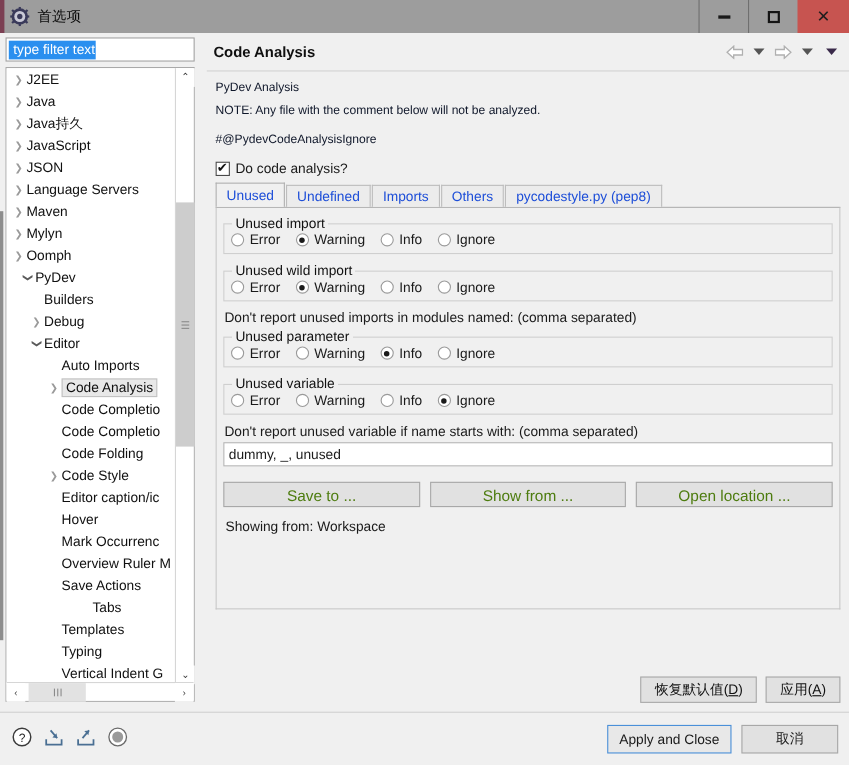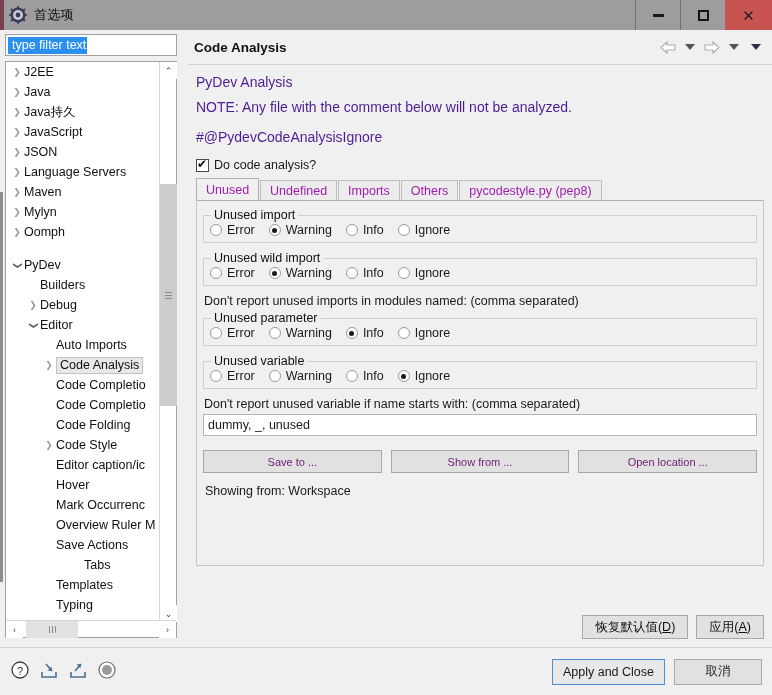--- a/index.html
+++ b/index.html
@@ -141,42 +141,42 @@
     padding: 0 6px 0 6px; position: relative;
   }
   .page-title { font-size: 13.5px; font-weight: bold; color: #101010; }
   .header-nav { margin-left: auto; display: flex; align-items: center; gap: 2px; }
   .nav-ico { width: 20px; height: 18px; display: flex; align-items: center; justify-content: center; }
   .caret { width: 0; height: 0; border-left: 5px solid transparent; border-right: 5px solid transparent; border-top: 6px solid #555; }
   .caret.dark { border-top-color: #3a2a4a; }
   .header-rule { height: 1px; background: #d2d2d2; margin: 0 0 0 0; }
 
   .desc { padding: 9px 8px 0 8px; }
-  .desc p { margin: 0 0 9px 0; font-size: 14px; color: #4c1d95; }
+  .desc p { margin: 0 0 9px 0; font-size: 11px; color: #0f172a; }
   .desc p.gap { margin-top: 14px; }
 
   .check-row {
     display: flex; align-items: center; padding: 4px 8px 6px 8px;
   }
   .cbox {
     width: 13px; height: 13px; border: 1px solid #4a4a4a; background: #fff;
     margin-right: 5px; position: relative; flex: 0 0 13px;
   }
   .cbox.checked::after {
     content: "✔"; position: absolute; left: 0px; top: -3px;
     font-size: 12px; color: #111; line-height: 14px;
   }
 
   
   .tabstrip {
     display: flex; align-items: flex-end; padding-left: 8px;
     height: 22px; position: relative;
   }
   .tab {
-    height: 20px; padding: 0 9px; font-size: 12.5px; color: #a21caf;
+    height: 20px; padding: 0 9px; font-size: 12.5px; color: #1d4ed8;
     border: 1px solid #bdbdbd; border-bottom: none; background: #ececec;
     display: flex; align-items: center; margin-right: 1px;
   }
   .tab.active { background: #f0f0f0; border-color: #b0b0b0; height: 22px; }
 
   .tabbody {
     margin: 0 8px 0 8px; border: 1px solid #c8c8c8; border-top: 1px solid #b0b0b0;
     background: #f0f0f0; padding: 7px 6px 7px 6px;
     height: 366px;
   }
@@ -201,21 +201,21 @@
   .field-label { font-size: 12.5px; margin: 2px 0 3px 1px; }
   .txtfield {
     height: 22px; border: 1px solid #b4b4b4; background: #ffffff;
     display: flex; align-items: center; padding: 0 4px;
     font-size: 12.5px; margin-bottom: 9px;
   }
   .btn-row { display: flex; gap: 9px; margin-top: 14px; }
   .btn {
     flex: 1 1 0; height: 23px; border: 1px solid #a8a8a8; background: #e1e1e1;
     display: flex; align-items: center; justify-content: center;
-    font-size: 11px; color: #701a75;
+    font-size: 14px; color: #4d7c0f;
   }
   .showing { font-size: 12.5px; margin: 11px 0 0 2px; }
 
   .lower-btns {
     position: absolute; right: 8px; bottom: 8px; display: flex; gap: 8px;
   }
   .btn-sm {
     height: 24px; padding: 0 12px; border: 1px solid #a8a8a8; background: #e1e1e1;
     display: flex; align-items: center; justify-content: center;
     font-size: 12.5px; color: #101010;
@@ -311,21 +311,21 @@
             <span class="tree-label">Maven</span>
           </div>
           <div class="tree-item" style="padding-left: 4px;">
             <span class="twisty">❯</span>
             <span class="tree-label">Mylyn</span>
           </div>
           <div class="tree-item" style="padding-left: 4px;">
             <span class="twisty">❯</span>
             <span class="tree-label">Oomph</span>
           </div>
-          <div class="tree-item" style="padding-left: 4px; margin-top: 13px;">
+          <div class="tree-item" style="padding-left: 12px;">
             <span class="twisty open" style="transform: rotate(90deg);">❯</span>
             <span class="tree-label">PyDev</span>
           </div>
           <div class="tree-item" style="padding-left: 20px;">
             <span class="twisty"></span>
             <span class="tree-label">Builders</span>
           </div>
           <div class="tree-item" style="padding-left: 20px;">
             <span class="twisty">❯</span>
             <span class="tree-label">Debug</span>

